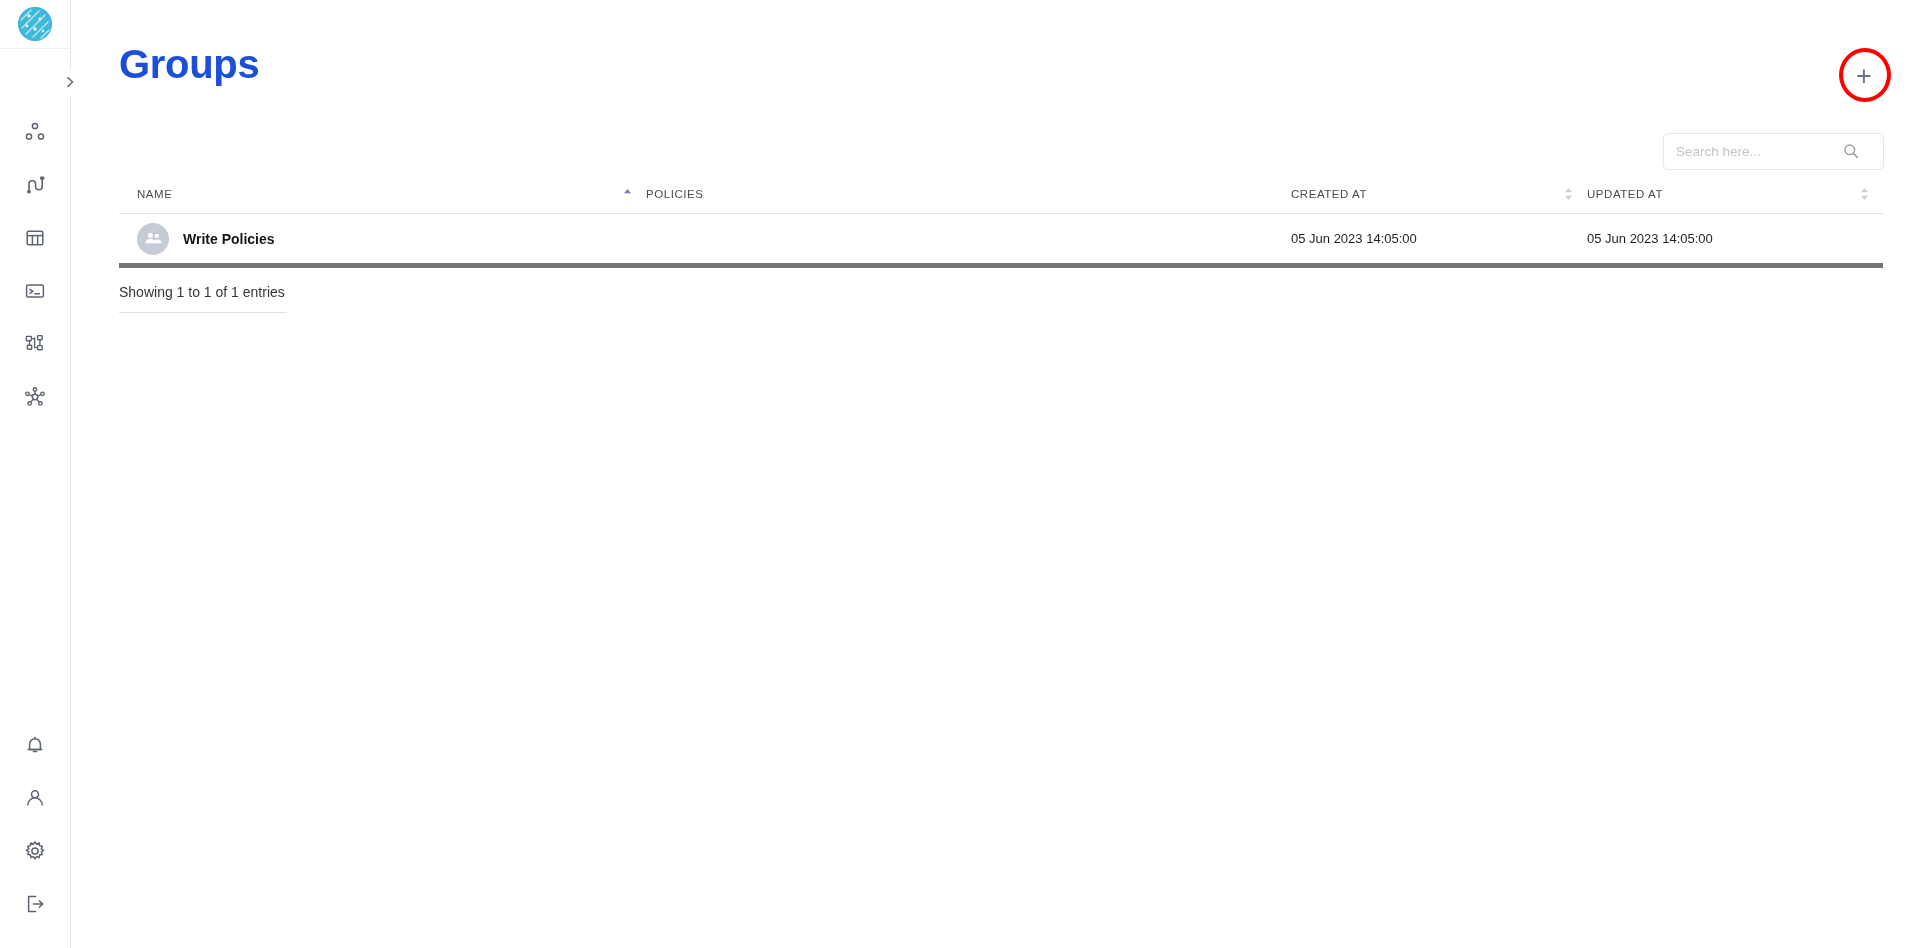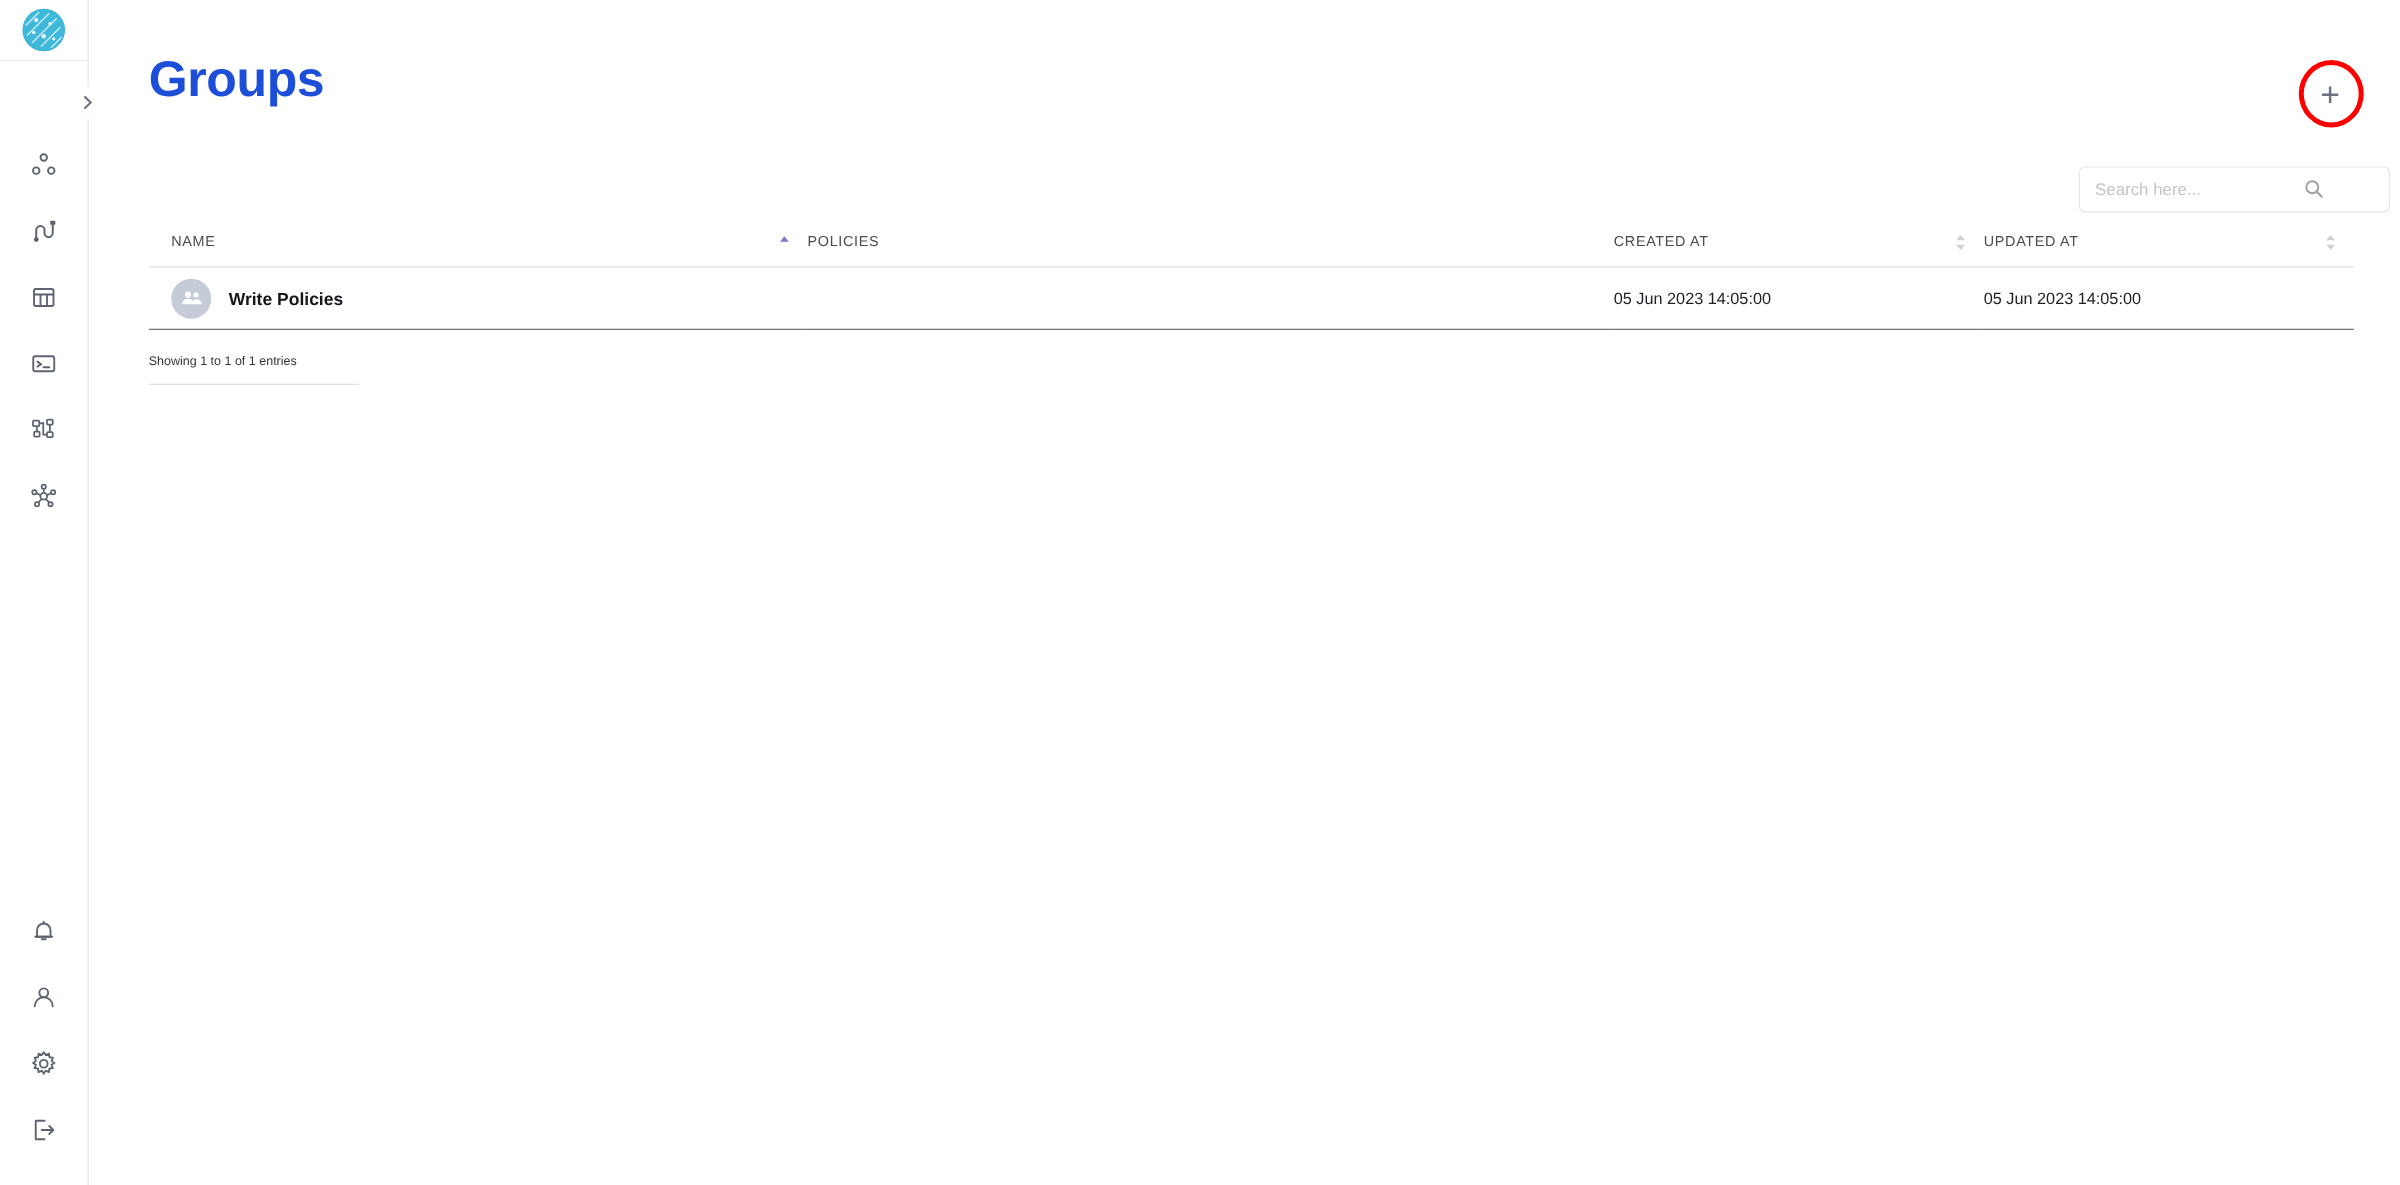--- a/index.html
+++ b/index.html
@@ -135,21 +135,21 @@
 
   
   #search-wrap {
     position: absolute;
     left: 1592px;
     top: 133px;
     width: 207px;
     height: 37px;
   }
   #search-input {
-    width: 249px;
+    width: 221px;
     height: 37px;
     border: 1px solid #e6e7eb;
     border-radius: 5px;
     background: #ffffff;
     padding: 0 34px 0 12px;
     font-size: 13.5px;
     font-family: "Liberation Sans", sans-serif;
     color: #444;
     outline: none;
   }
@@ -193,21 +193,21 @@
     bottom: 12px;
     width: 9px;
     height: 14px;
   }
   .col-name     { width: 527px; padding-left: 18px !important; }
   .col-policies { width: 645px; }
   .col-created  { width: 296px; }
   .col-updated  { width: 296px; margin-top: 12px; }
 
   #groups-table tbody td {
-    border-bottom: 1px solid #737373;
+    border-bottom: 5px solid #737373;
     height: 49px;
     font-size: 13px;
     color: #1f2024;
     vertical-align: middle;
   }
   .name-cell {
     padding-left: 18px;
     display: flex;
     align-items: center;
     gap: 14px;
@@ -227,21 +227,21 @@
     font-weight: bold;
     color: #15151a;
   }
   .date-cell { font-size: 12.5px; color: #2a2b30; }
 
   #table-footer {
     position: absolute;
     left: 48px;
     top: 284px;
     width: 168px;
-    font-size: 10px;
+    font-size: 14px;
     color: #35363b;
     padding-bottom: 12px;
     border-bottom: 1px solid #dfe0e4;
   }
 </style>
 </head>
 <body>
 
 <div id="app">
 

